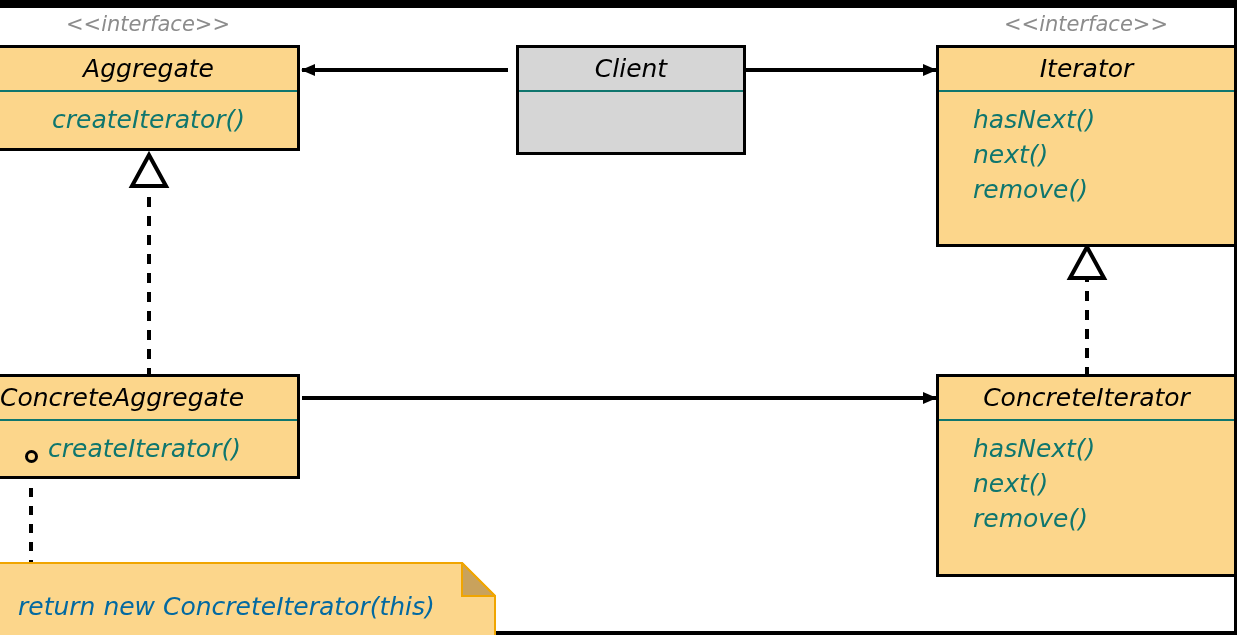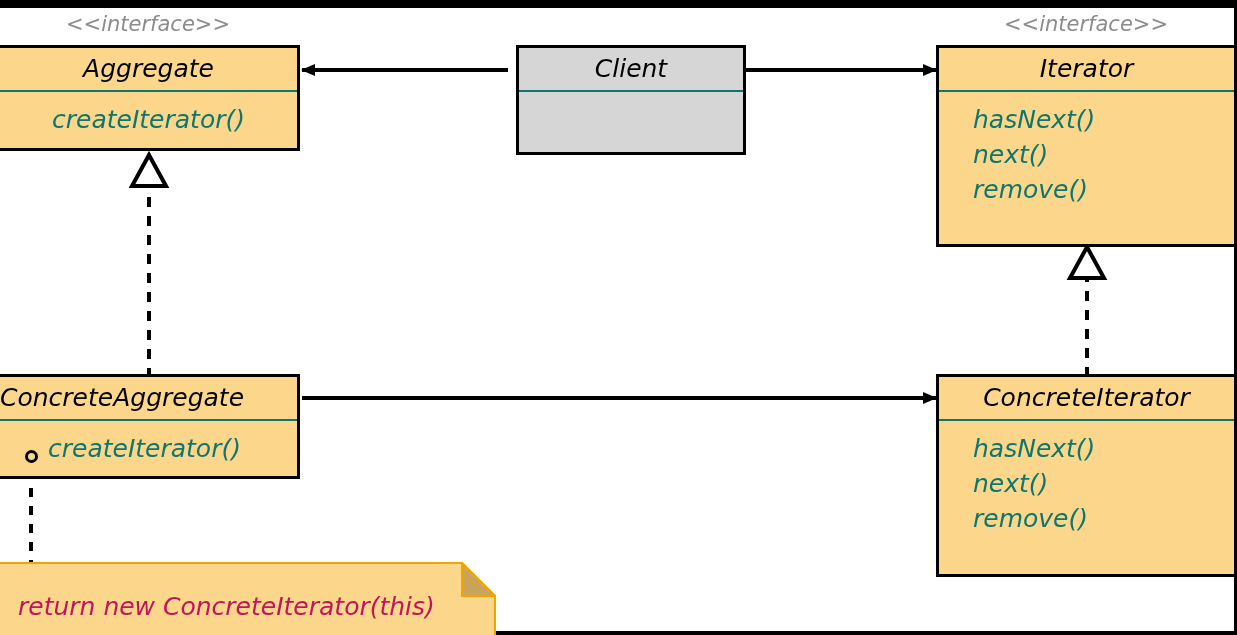--- a/index.html
+++ b/index.html
@@ -106,21 +106,21 @@
   
   .uml-note {
     position: absolute;
     box-sizing: border-box;
   }
   .uml-note .note-text {
     position: absolute;
     left: 22px;
     top: 30px;
     font-size: 25px;
-    color: #be185d;
+    color: #0369a1;
     white-space: nowrap;
   }
 
   
   #connectors {
     position: absolute;
     left: 0;
     top: 0;
     width: 1237px;
     height: 635px;

